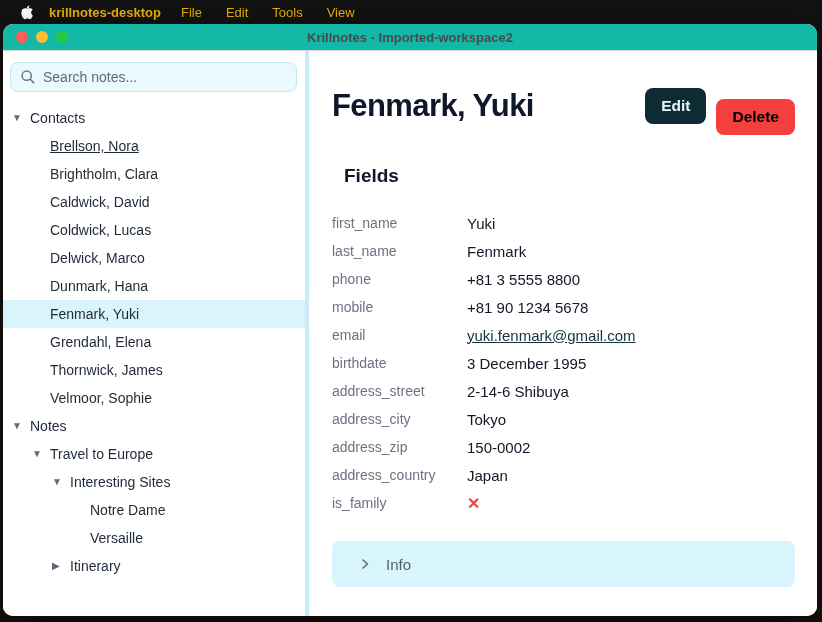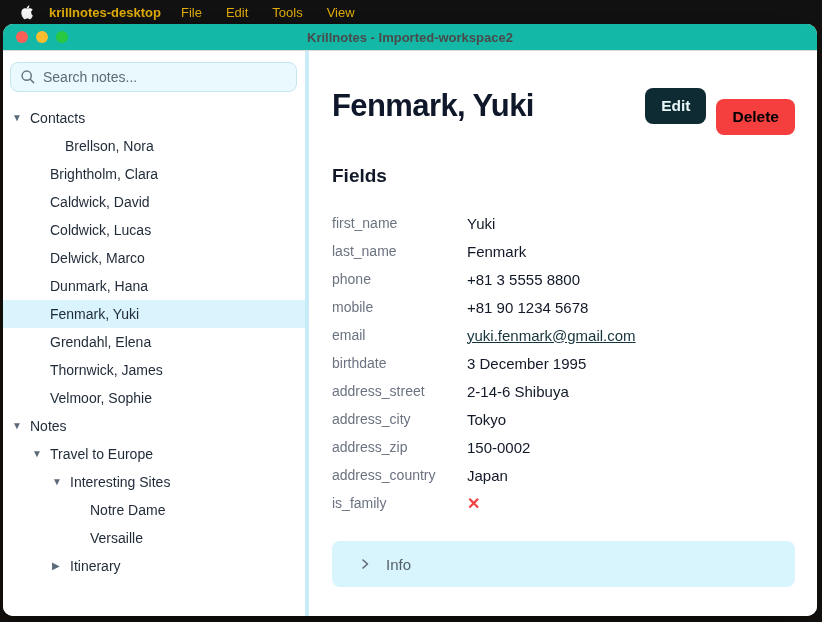--- a/index.html
+++ b/index.html
@@ -55,21 +55,21 @@
   
   .main { flex:1; min-width:0; padding:26px 22px 0 23px; box-sizing:border-box; background:#fff; }
   .main-header { display:flex; align-items:center; }
   .page-title { flex:1; margin:0; font-size:31px; font-weight:800; color:#0f172a; letter-spacing:-0.6px; }
   .btn {
     border:none; border-radius:8px; font-size:15.5px; font-weight:600;
     padding:9px 16px; cursor:pointer; font-family:"Liberation Sans", sans-serif;
   }
   .btn-edit { background:#0e2b33; color:#e8f6f9; margin-right:10px; }
   .btn-delete { background:#f43f3e; color:#000000;margin-top:22px; }
-  .fields-heading { margin:30px 0 0 0; font-size:19px; font-weight:700; color:#111827; }
+  .fields-heading { margin:30px 0 0 12px; font-size:19px; font-weight:700; color:#111827; }
   .fields { margin-top:22px; }
   .frow { display:flex; align-items:center; height:28px; }
   .flabel { flex:0 0 135px; width:135px; font-size:14px; color:#6b7280; }
   .fvalue { font-size:15px; color:#111827; }
   .fvalue.link { color:#16343c; text-decoration:underline; cursor:pointer; }
   .fvalue.xmark { color:#ef4444; font-size:16px; font-weight:600; }
   .info-box {
     margin-top:24px; height:46px; background:#d8f4fc; border-radius:8px;
     display:flex; align-items:center; padding-left:27px; gap:15px;
     color:#566069; font-size:15px; cursor:pointer;
@@ -114,21 +114,21 @@
                 <line x1="10.2" y1="10.2" x2="13.6" y2="13.6" stroke="#6b7680" stroke-width="1.5" stroke-linecap="round"></line>
               </svg>
           </span>
           <input class="search-input" type="text" placeholder="Search notes..." style="">
         </div>
         <div class="tree" id="tree">
             <div class="tree-row" style="padding-left: 9px;">
               <span class="arrow">▼</span>
               <span>Contacts</span>
             </div>
-            <div class="tree-row" style="padding-left: 44px;">
+            <div class="tree-row" style="padding-left: 29px; text-decoration: underline;">
               <span class="arrow"></span>
               <span>Brellson, Nora</span>
             </div>
             <div class="tree-row" style="padding-left: 29px;">
               <span class="arrow"></span>
               <span>Brightholm, Clara</span>
             </div>
             <div class="tree-row" style="padding-left: 29px;">
               <span class="arrow"></span>
               <span>Caldwick, David</span>

